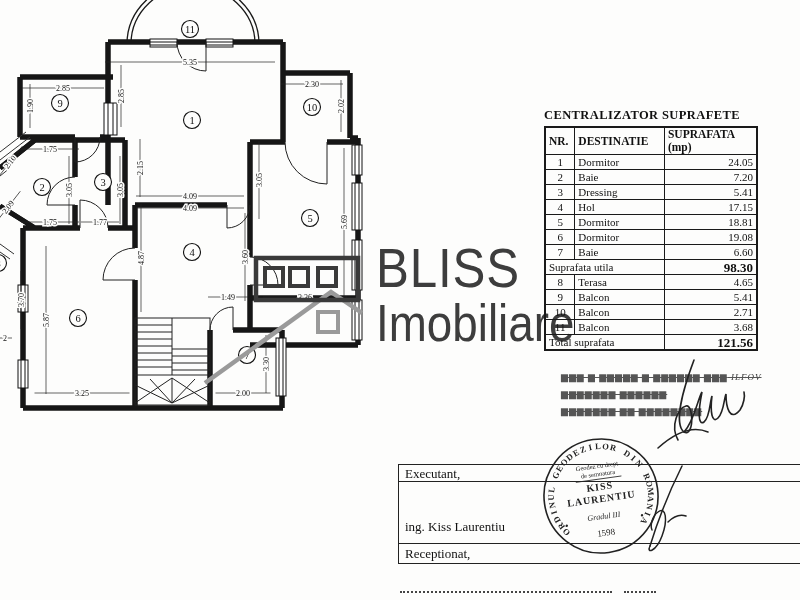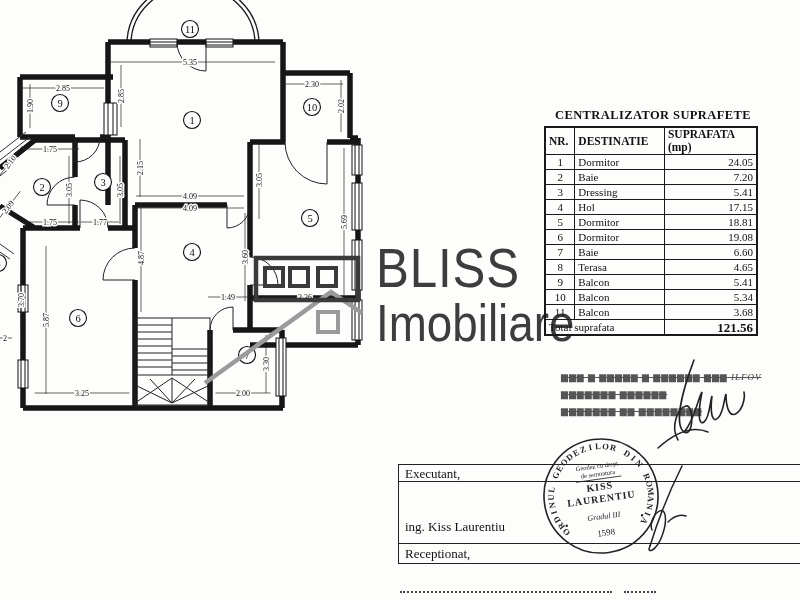--- a/index.html
+++ b/index.html
@@ -9,21 +9,21 @@
   .abs{position:absolute;}
 
   
   .logo-text{position:absolute;left:376px;top:240px;color:#3d3d3d;
              font-family:"Liberation Sans",sans-serif;font-weight:300;line-height:1;}
   .logo-line1{font-size:56px;letter-spacing:1px;transform:scaleX(.88);transform-origin:left;}
   .logo-line2{font-size:52px;margin-top:1px;transform:scaleX(.88);transform-origin:left;}
 
   
   .table-wrap{position:absolute;left:544px;top:108px;width:218px;}
-  .table-title{text-align:center;font-size:12.5px;font-weight:bold;letter-spacing:.4px;margin-bottom:3px;}
+  .table-title{font-size:12.5px;font-weight:bold;letter-spacing:.4px;margin-bottom:3px;}
   table.surf{border-collapse:collapse;width:214px;border:2px solid #1a1a1a;}
   table.surf td,table.surf th{border:1px solid #1a1a1a;font-size:11px;padding:0 3px;height:14px;line-height:13px;}
   th.h-nr{width:24px;} th.h-dest{width:90px;} th.h-sup{width:96px;}
   table.surf th{font-weight:bold;text-align:left;font-size:11.5px;}
   td.c-nr{text-align:center;} td.c-val{text-align:right;}
   tr.big td.c-val{font-size:13px;font-weight:bold;}
   td.c-span{font-size:11.5px;}
 
   
   .notes{position:absolute;left:561px;top:369px;width:190px;font-size:9px;line-height:17px;
@@ -360,34 +360,38 @@
           <tr>
             <td class="c-nr">6</td>
             <td class="">Dormitor</td>
             <td class="c-val">19.08</td>
           </tr>
           <tr>
             <td class="c-nr">7</td>
             <td class="">Baie</td>
             <td class="c-val">6.60</td>
           </tr>
+          <tr class="big">
+            <td colspan="2" class="c-span">Suprafata utila</td>
+            <td class="c-val">98.30</td>
+          </tr>
           <tr>
             <td class="c-nr">8</td>
             <td class="">Terasa</td>
             <td class="c-val">4.65</td>
           </tr>
           <tr>
             <td class="c-nr">9</td>
             <td class="">Balcon</td>
             <td class="c-val">5.41</td>
           </tr>
           <tr>
             <td class="c-nr">10</td>
             <td class="">Balcon</td>
-            <td class="c-val">5.34</td>
+            <td class="c-val">2.71</td>
           </tr>
           <tr>
             <td class="c-nr">11</td>
             <td class="">Balcon</td>
             <td class="c-val">3.68</td>
           </tr>
           <tr class="big">
             <td colspan="2" class="c-span">Total suprafata</td>
             <td class="c-val">121.56</td>
           </tr>

